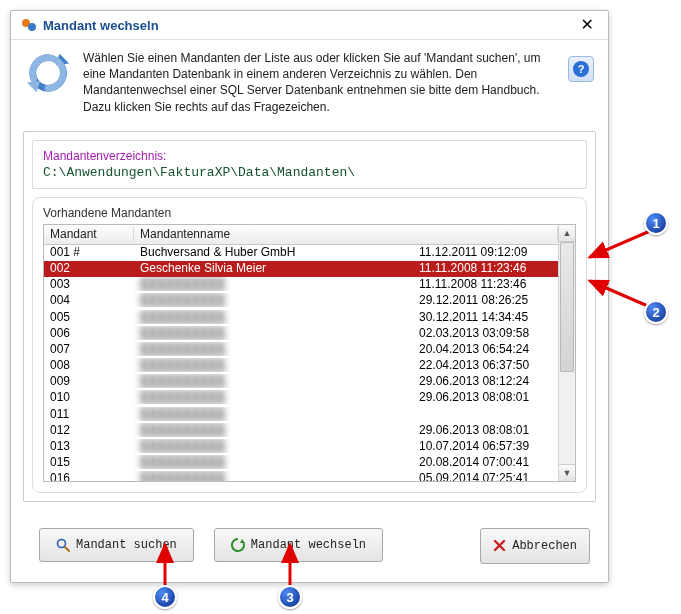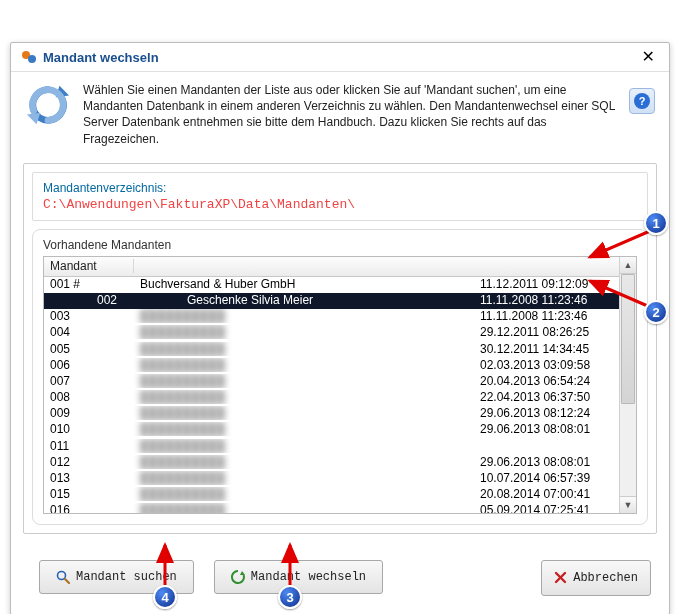--- a/index.html
+++ b/index.html
@@ -7,27 +7,26 @@
     margin: 0;
     padding: 10px;
     font-family: "Segoe UI", Tahoma, Arial, sans-serif;
     font-size: 12px;
     background: #fff;
     width: 681px;
     height: 614px;
     position: relative;
   }
   .dialog {
-    width: 660px;
+    width: 599px;
     border: 1px solid #bbb;
     border-radius: 2px;
     background: #fff;
     box-shadow: 0 2px 6px rgba(0,0,0,0.2);
     position: relative;
-    margin-top: 32px;
   }
   .titlebar {
     display: flex;
     align-items: center;
     padding: 6px 10px;
     border-bottom: 1px solid #e0e0e0;
   }
   .titlebar-icon {
     width: 16px; height: 16px; margin-right: 6px;
   }
@@ -78,24 +77,24 @@
     border-radius: 2px;
     margin: 6px 12px 12px 12px;
     padding: 8px;
   }
   .path-section {
     border: 1px solid #dcdcdc;
     border-radius: 2px;
     padding: 8px 10px;
     margin-bottom: 8px;
   }
-  .path-label { color: #0369a1; margin-bottom: 2px; }
+  .path-label { color: #a21caf; margin-bottom: 2px; }
   .path-value {
     font-family: Consolas, "Courier New", monospace;
-    color: #ef4444;
+    color: #14532d;
     font-size: 13px;
   }
   .list-section {
     border: 1px solid #dcdcdc;
     border-radius: 8px;
     padding: 8px 10px 10px 10px;
   }
   .list-title { color: #333; margin-bottom: 4px; }
   .grid-wrap {
     display: flex;
@@ -122,23 +121,22 @@
     align-items: flex-start;
     font-size: 12px;
     color: #000;
     cursor: pointer;
     white-space: nowrap;
   }
   .row .c1 { width: 90px; padding-left: 6px; overflow: hidden; }
   .row .c2 { flex: 1; padding-left: 6px; overflow: hidden; }
   .row .c3 { width: 145px; padding-left: 6px; overflow: hidden; }
   .row.selected {
-    background: #0f172a;
+    background: #b91c1c;
     color: #fff;
-    padding-left: 47px;
   }
   .row .blurred {
     color: transparent;
     text-shadow: 0 0 6px rgba(120,120,120,0.6);
   }
   .scrollbar {
     width: 17px;
     background: #f0f0f0;
     border-left: 1px solid #d0d0d0;
     position: relative;
@@ -237,20 +235,21 @@
       <div class="path-label">Mandantenverzeichnis:</div>
       <div class="path-value">C:\Anwendungen\FakturaXP\Data\Mandanten\</div>
     </div>
 
     <div class="list-section">
       <div class="list-title">Vorhandene Mandanten</div>
       <div class="grid-wrap">
         <div class="grid-main">
           <div class="grid-head">
             <div class="col-mandant">Mandant</div>
+            <div class="col-name">Mandantenname</div>
           </div>
           <div class="grid-rows" id="grid-rows">
               <div class="row">
                 <div class="c1">001 #</div>
                 <div class="c2">Buchversand &amp; Huber GmbH</div>
                 <div class="c3">11.12.2011 09:12:09</div>
               </div>
               <div class="row selected">
                 <div class="c1">002</div>
                 <div class="c2">Geschenke Silvia Meier</div>

